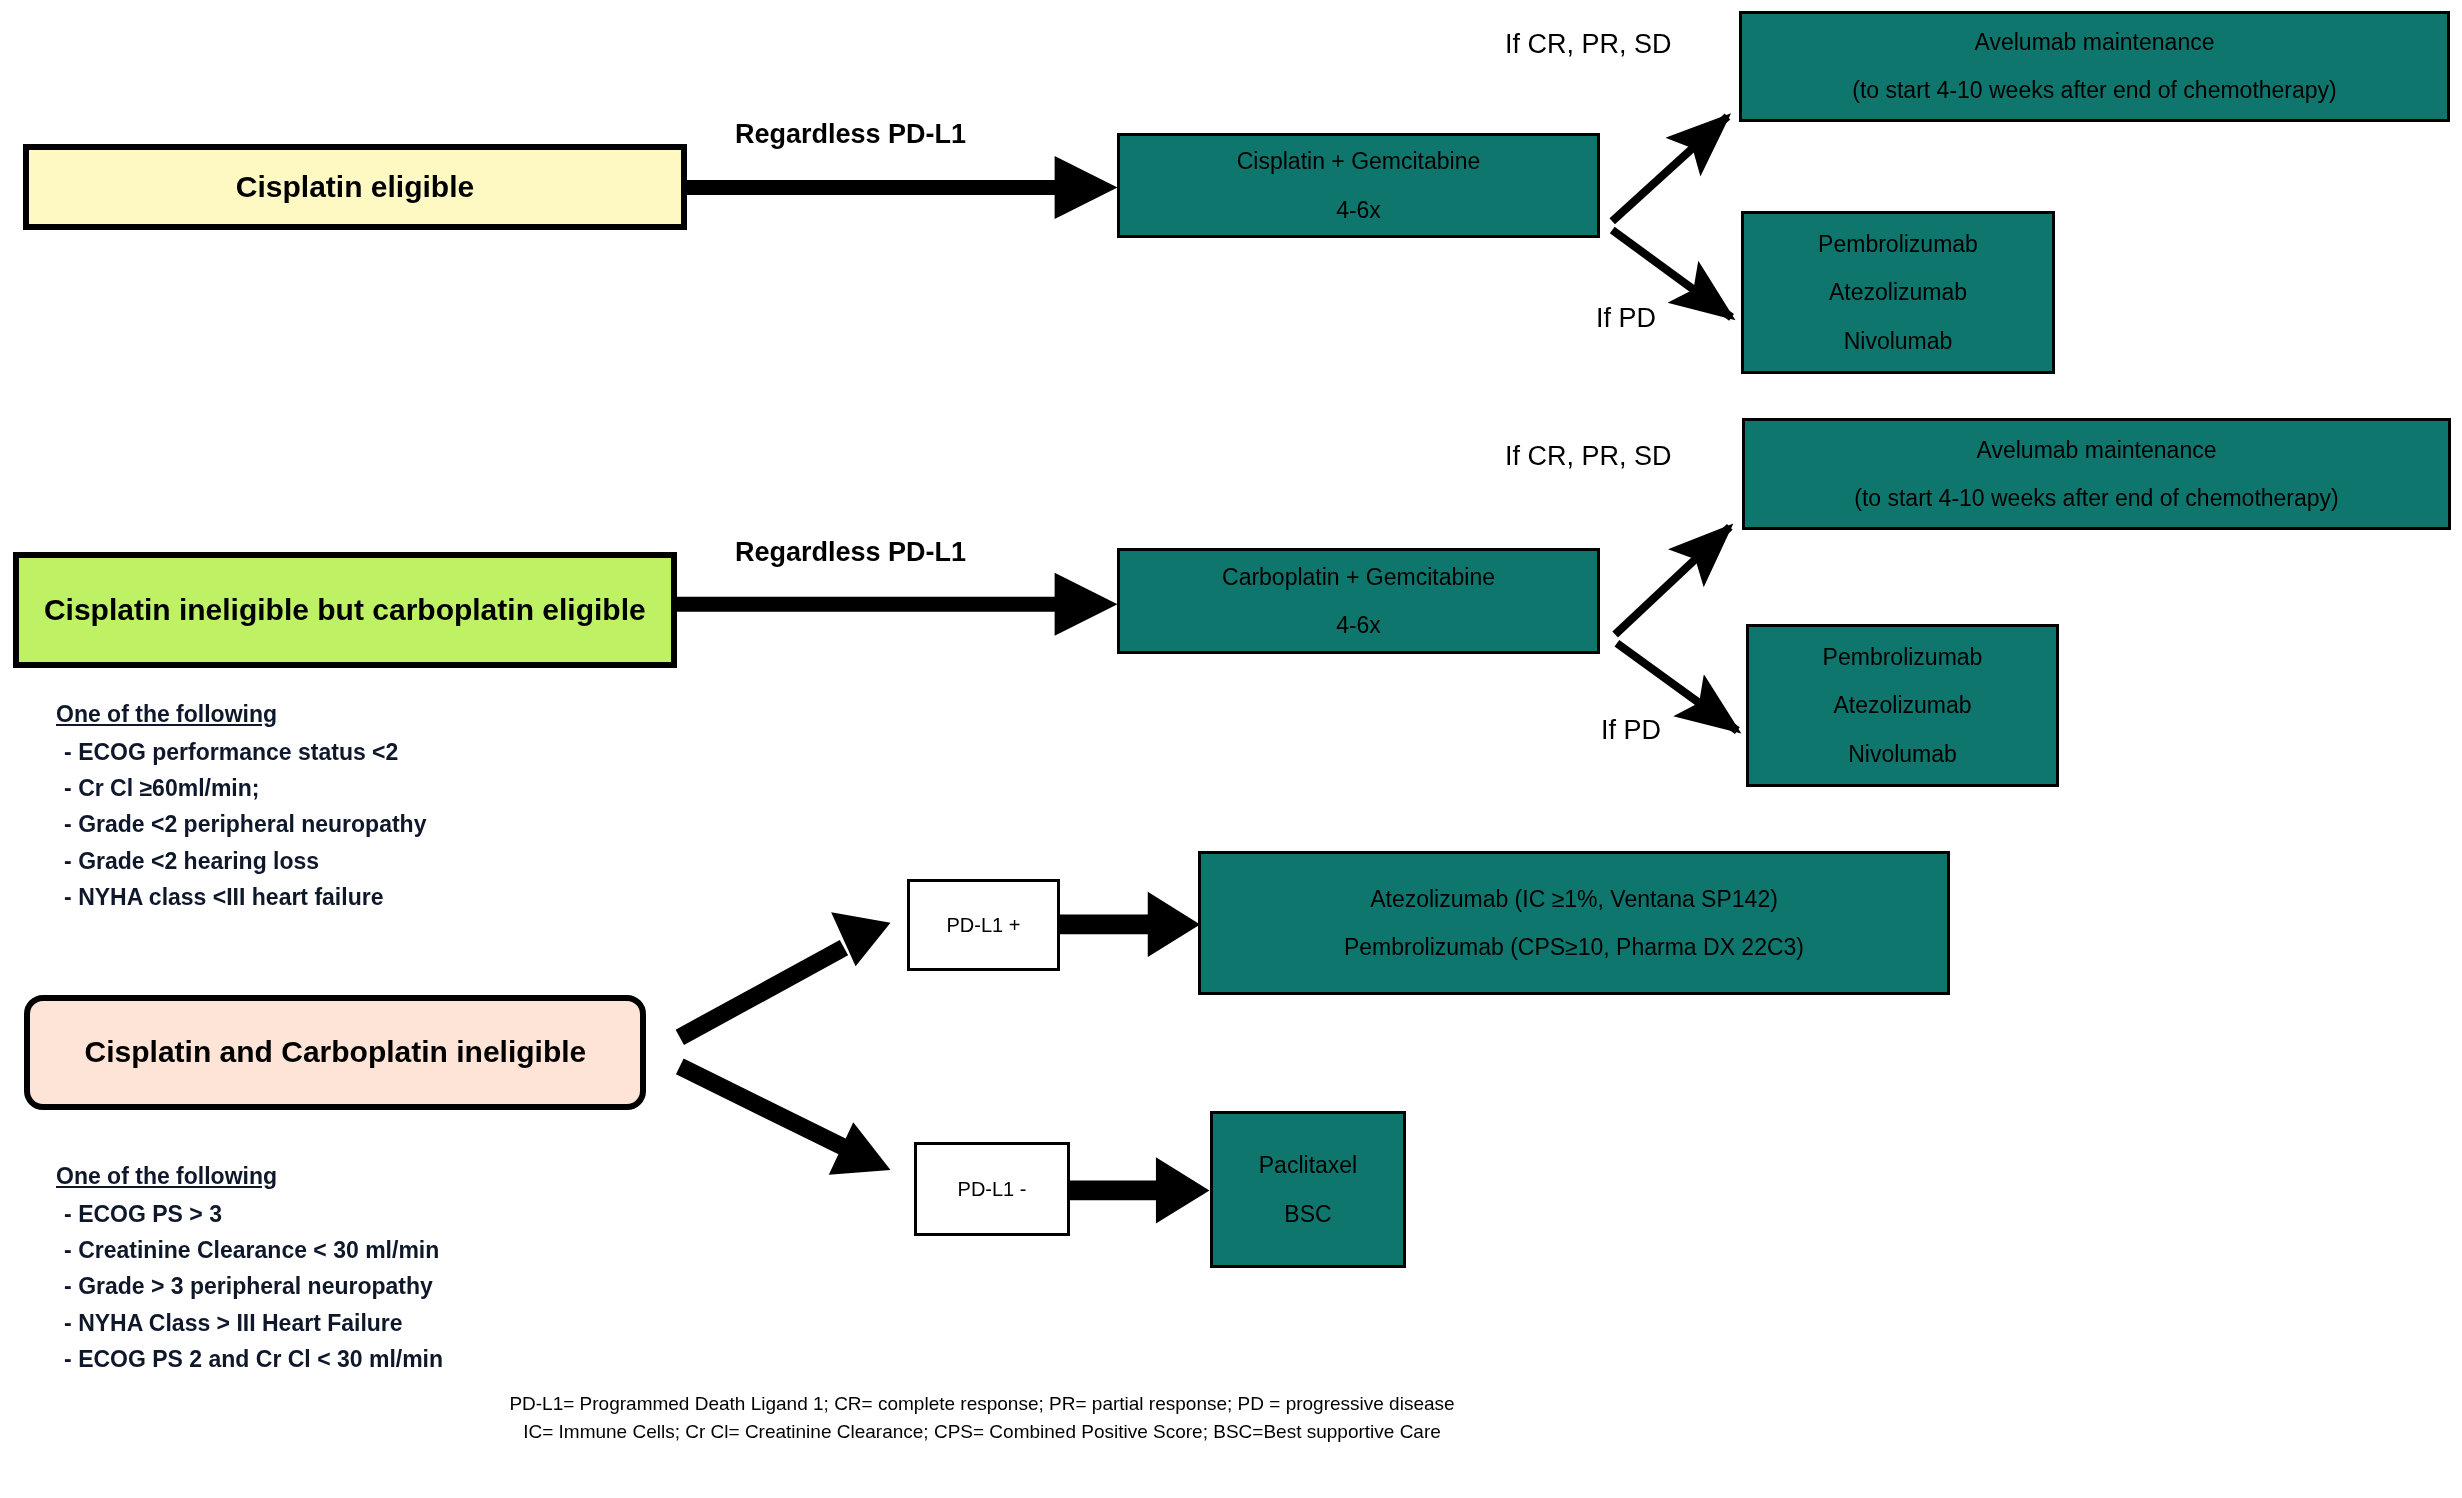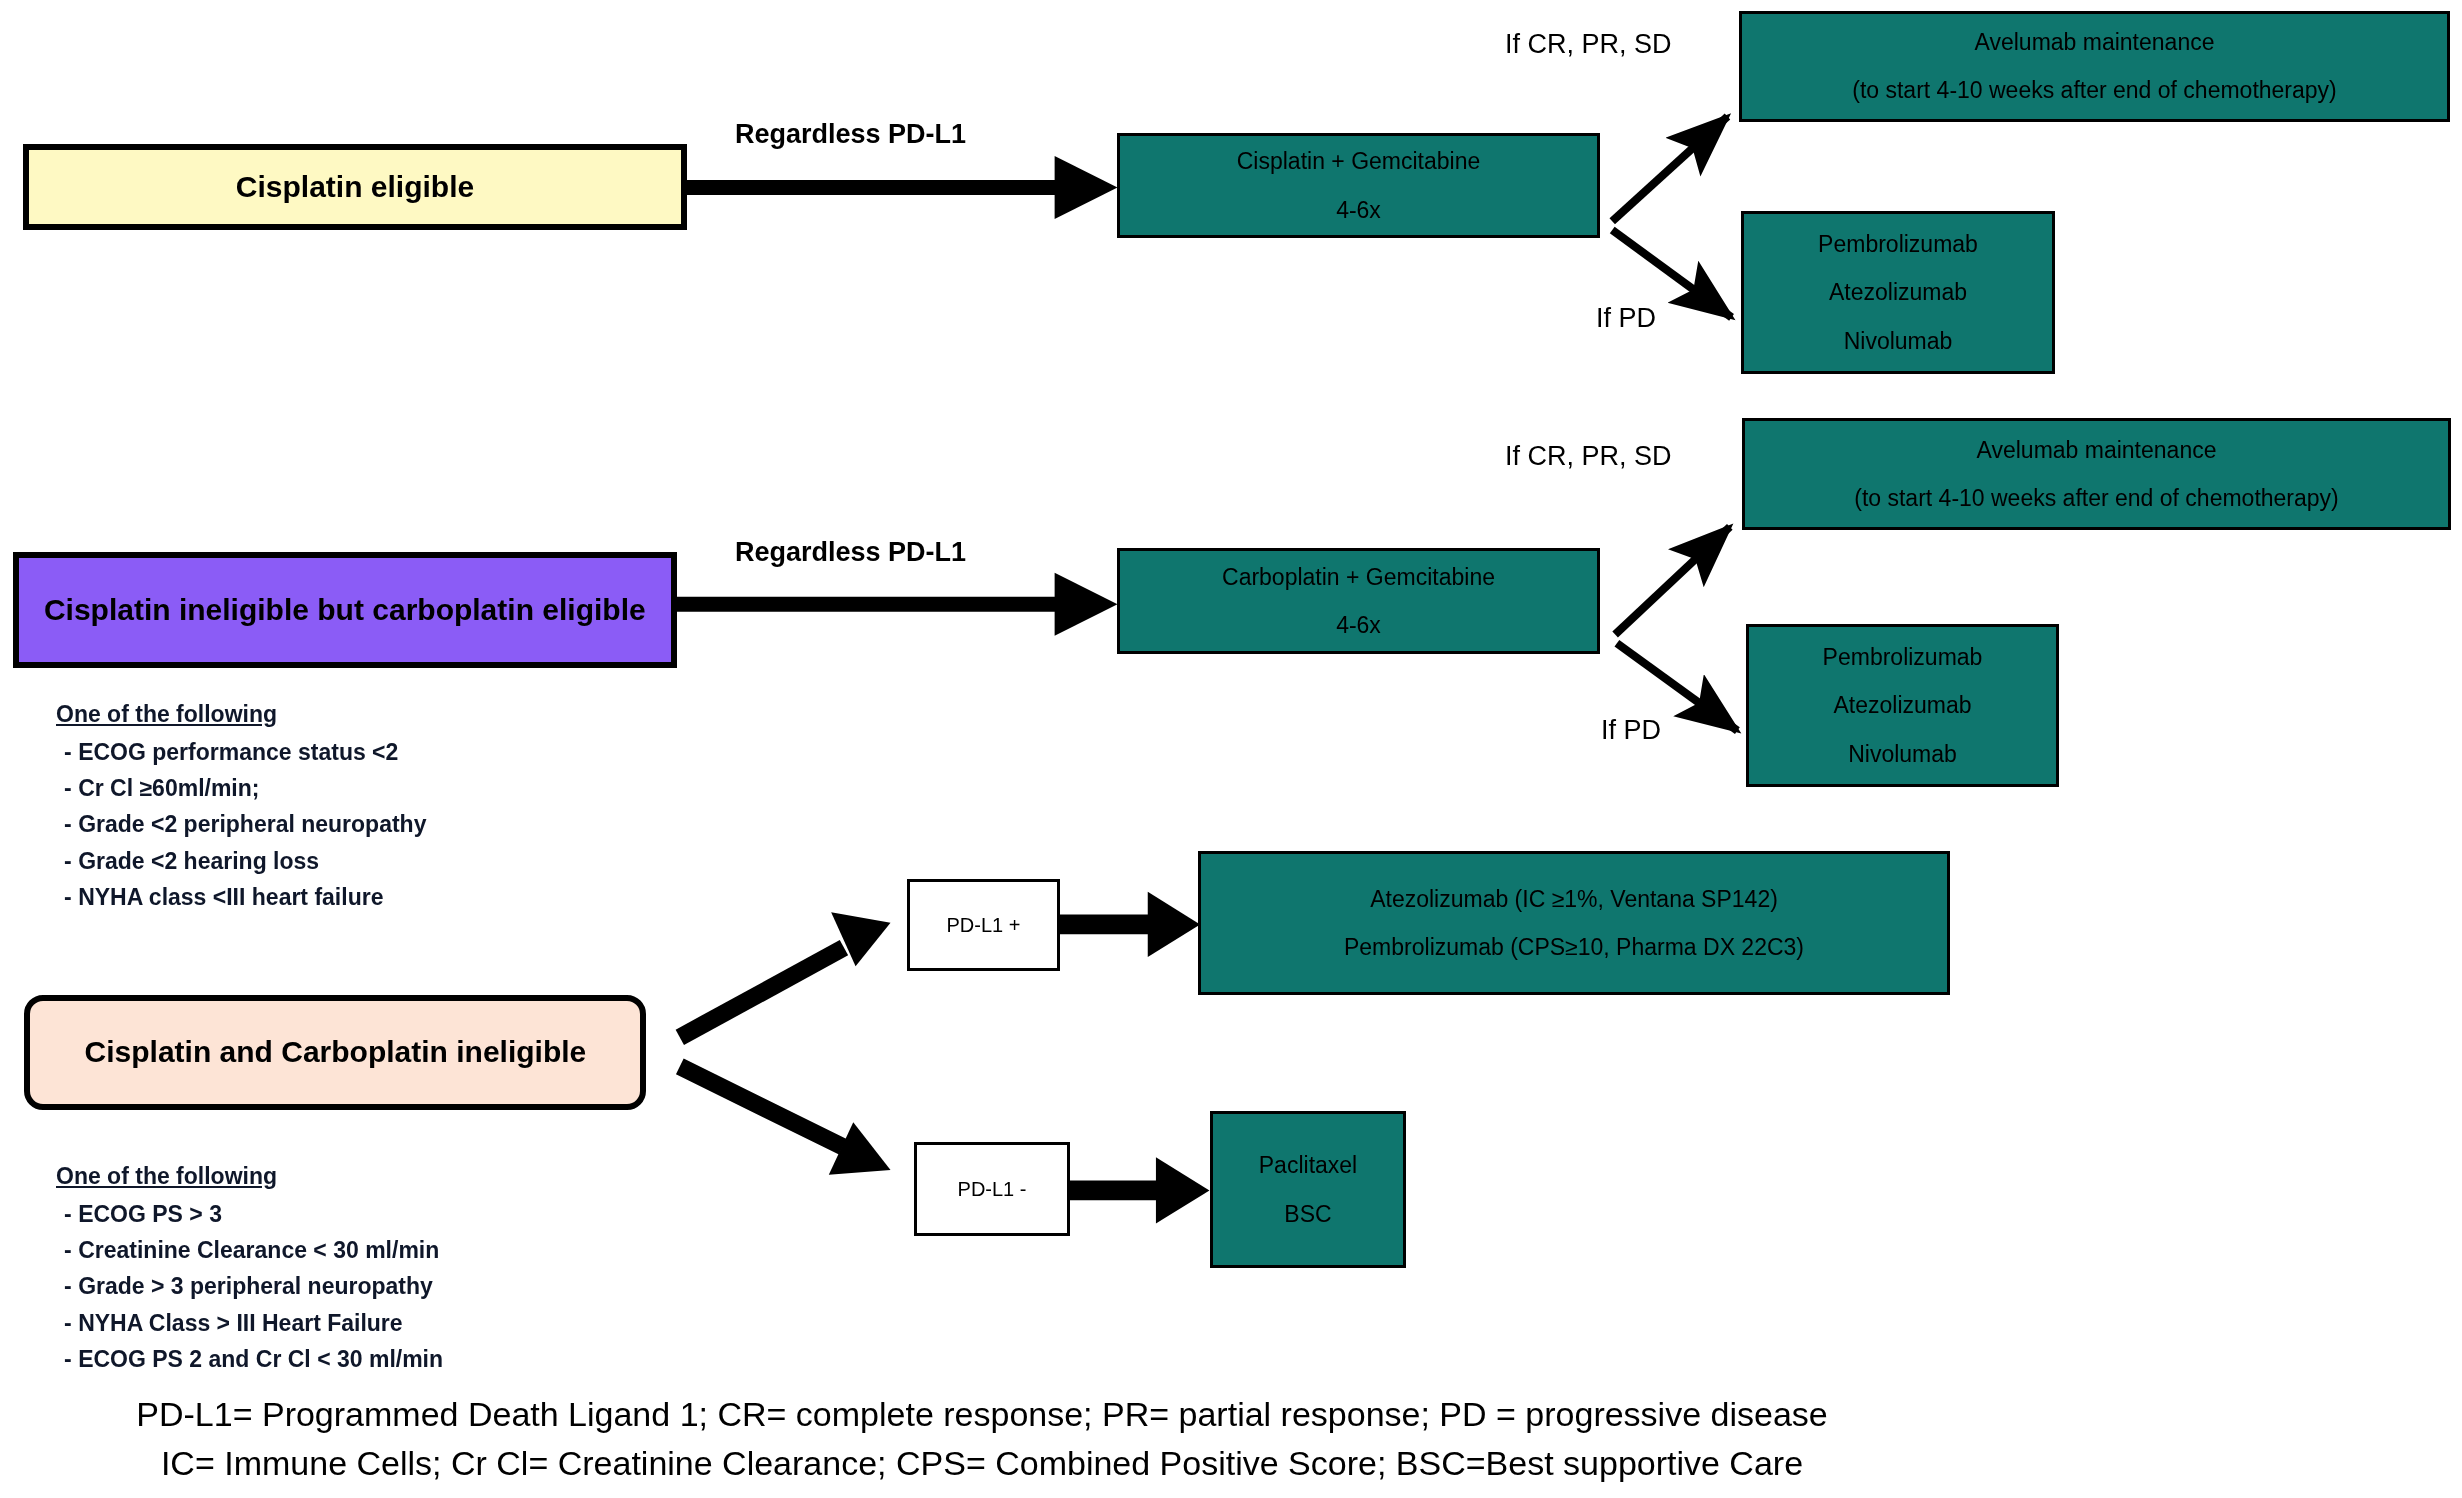--- a/index.html
+++ b/index.html
@@ -30,21 +30,21 @@
   }
 
   
   .stage-box {
     border: 6.4px solid #000000;
     font-weight: bold;
     font-size: 30px;
     padding: 0 14px;
   }
   .stage-box.green  { background: #fef9c3; }
-  .stage-box.blue   { background: #8b5cf6; }
+  .stage-box.blue   { background: #bef264; }
   .stage-box.peach  { background: #fde4d6; }
 
   
   .tx-box {
     border: 3.5px solid #000000;
     background: #0f766e;
     font-size: 23px;
     padding: 0 12.8px;
   }
   .tx-box .ln { display: block; }
@@ -80,21 +80,21 @@
     margin-bottom: 1.2px;
   }
   .criteria .crit-item { display: block; padding-left: 8.1px; }
 
   
   .legend {
     position: absolute;
     width: 1964px;
     left: 0;
     text-align: center;
-    font-size: 34px;
+    font-size: 19px;
     color: #000000;
     line-height: 1.45;
   }
   .legend .lg-line { display: block; }
 
   svg.wires {
     position: absolute;
     left: 0; top: 0;
     width: 2462px;
     height: 1499px;

